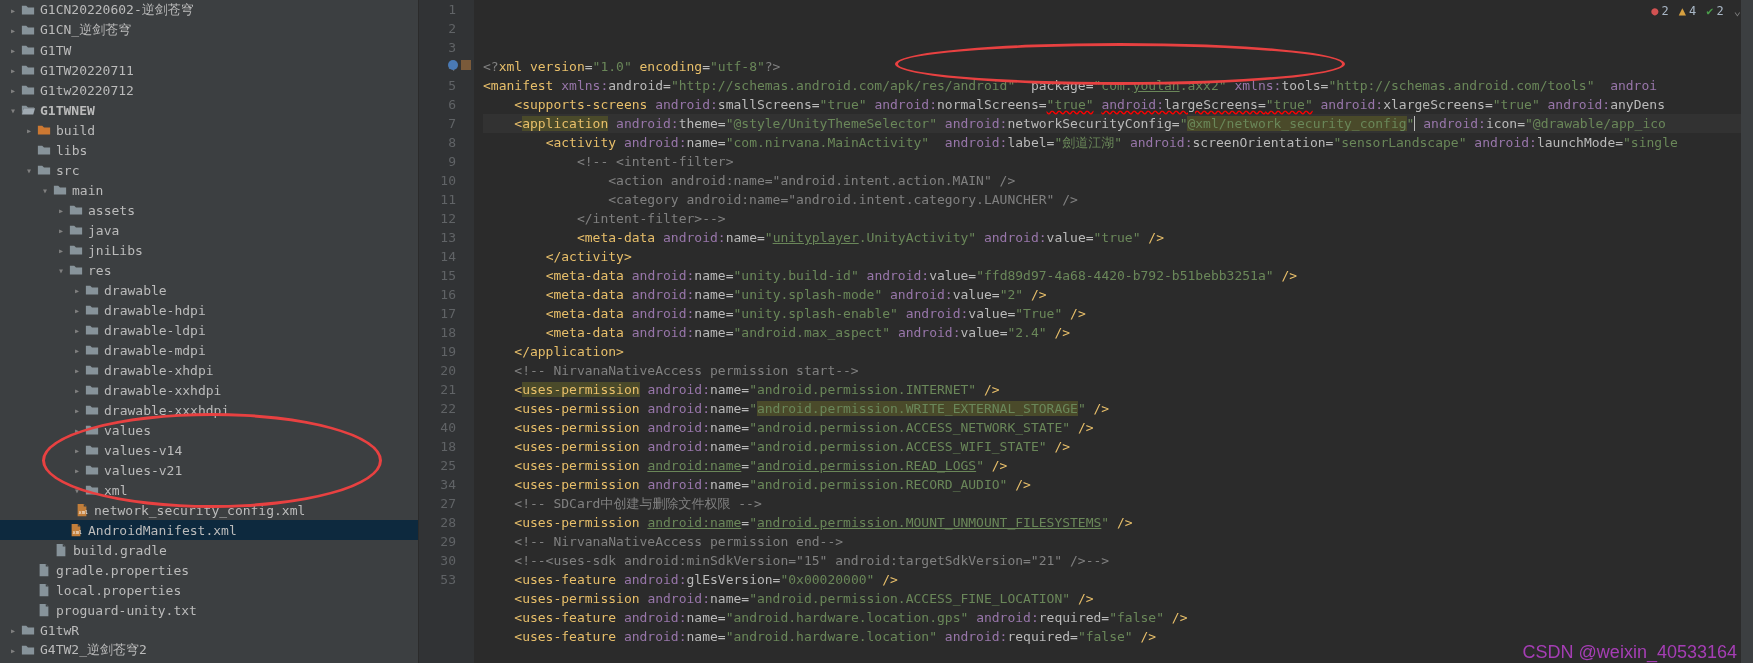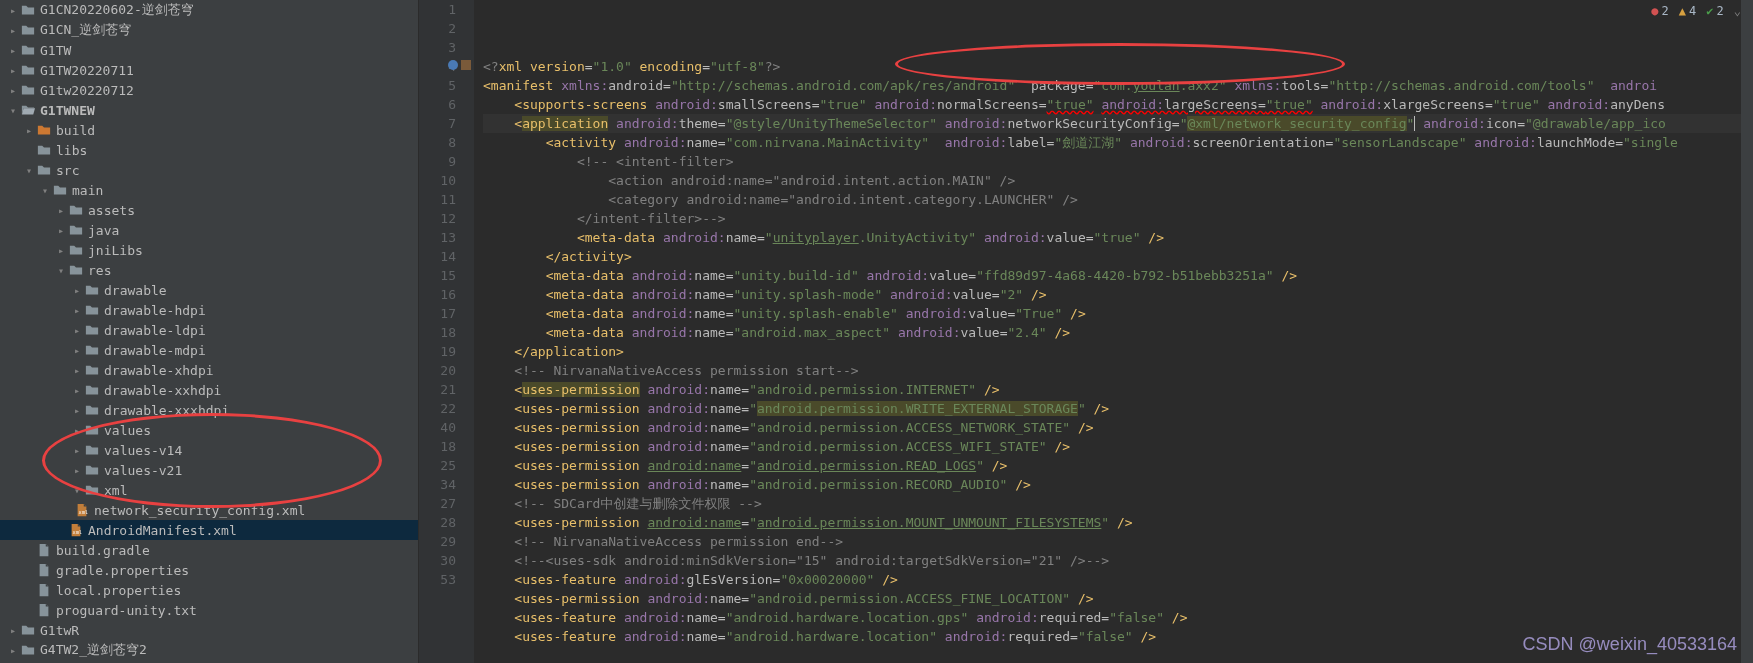--- a/index.html
+++ b/index.html
@@ -28,21 +28,21 @@
 .tok-xml { color: #808080; }
 .tok-yellow-bg { background: #4a4a2a; }
 .tok-red-line { text-decoration: underline wavy #ff0000; }
 .cursor { border-left: 1px solid #bbbbbb; }
 .annotation-oval-red { position: absolute; border: 3px solid #e84141; border-radius: 50%; pointer-events: none; }
 .status-bar { position: absolute; top: 4px; right: 12px; display: flex; gap: 10px; font-size: 12px; z-index: 10; }
 .status-item { display: flex; align-items: center; gap: 3px; }
 .status-err { color: #d25252; }
 .status-warn { color: #d6a040; }
 .status-ok { color: #4a9c4a; }
-.watermark { position: absolute; bottom: 8px; right: 16px; color: #c4b5fd; font-size: 18px; font-family: sans-serif; opacity: 0.7; z-index: 20; }
+.watermark { position: absolute; bottom: 0; right: 16px; color: #d946ef; font-size: 18px; font-family: sans-serif; opacity: 0.7; z-index: 20; }
 .scrollbar-track { position: absolute; right: 0; top: 0; bottom: 0; width: 12px; background: #3c3f41; }
 </style>
 </head>
 <body>
 
 <div class="sidebar" id="sidebar">
     <div class="tree-item" style="padding-left: 6px;">
       <span class="tree-chevron">▸</span>
       <span class="tree-icon">
         <svg width="14" height="14" viewBox="0 0 16 16">
@@ -283,21 +283,21 @@
       <span class="tree-chevron"></span>
       <span class="tree-icon">
         <svg width="14" height="14" viewBox="0 0 16 16">
           <path fill="#c27e3a" d="M3 1h7l3 3v11H3z"></path>
           <path fill="#3c3f41" d="M10 1v3h3z"></path>
           <text x="4" y="12" font-size="6" fill="#fff">xml</text>
         </svg>
       </span>
       <span class="tree-label">AndroidManifest.xml</span>
     </div>
-    <div class="tree-item" style="padding-left: 22px;">
+    <div class="tree-item" style="padding-left: 39px;">
       <span class="tree-chevron"></span>
       <span class="tree-icon">
         <svg width="14" height="14" viewBox="0 0 16 16">
           <path fill="#87939a" d="M3 1h7l3 3v11H3z"></path>
           <path fill="#3c3f41" d="M10 1v3h3z"></path>
         </svg>
       </span>
       <span class="tree-label">build.gradle</span>
     </div>
     <div class="tree-item" style="padding-left: 22px;">

